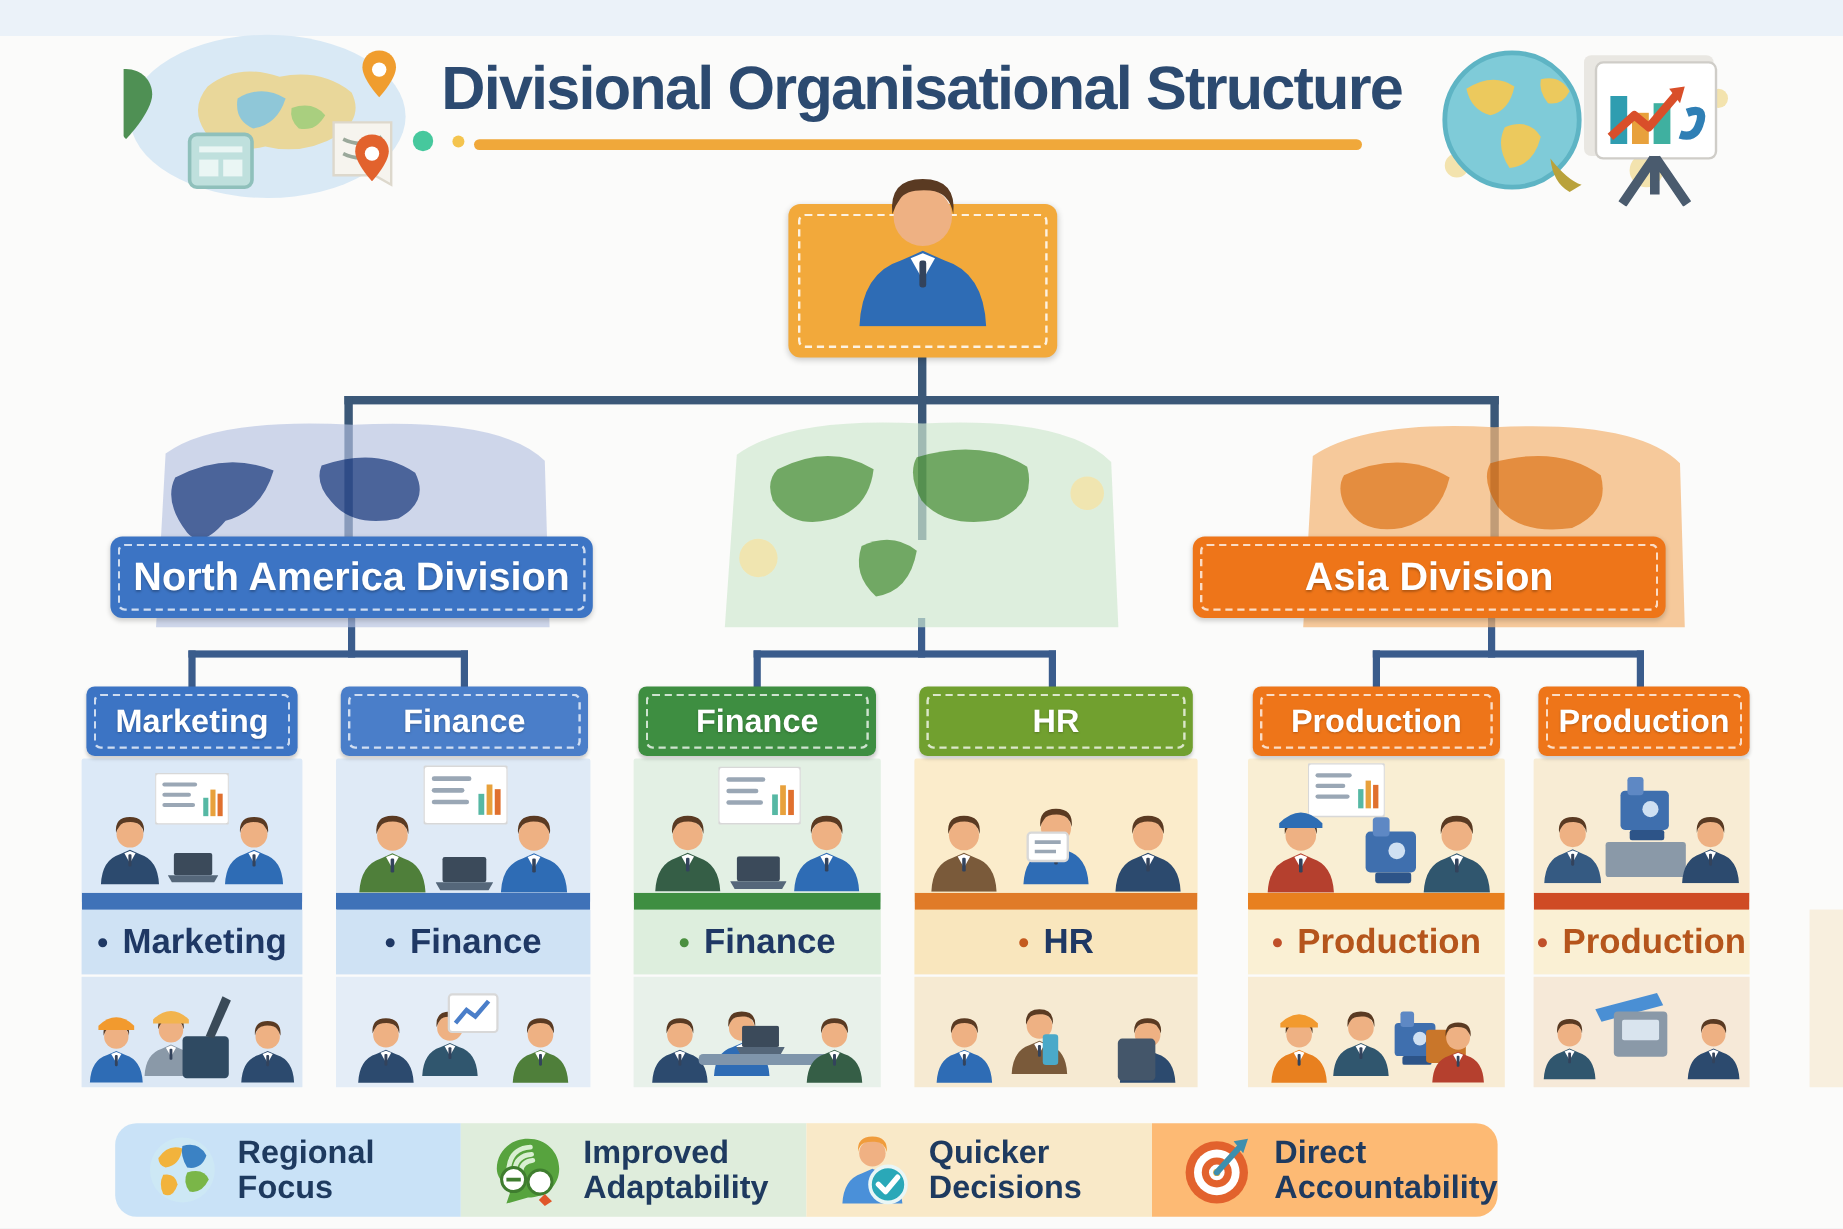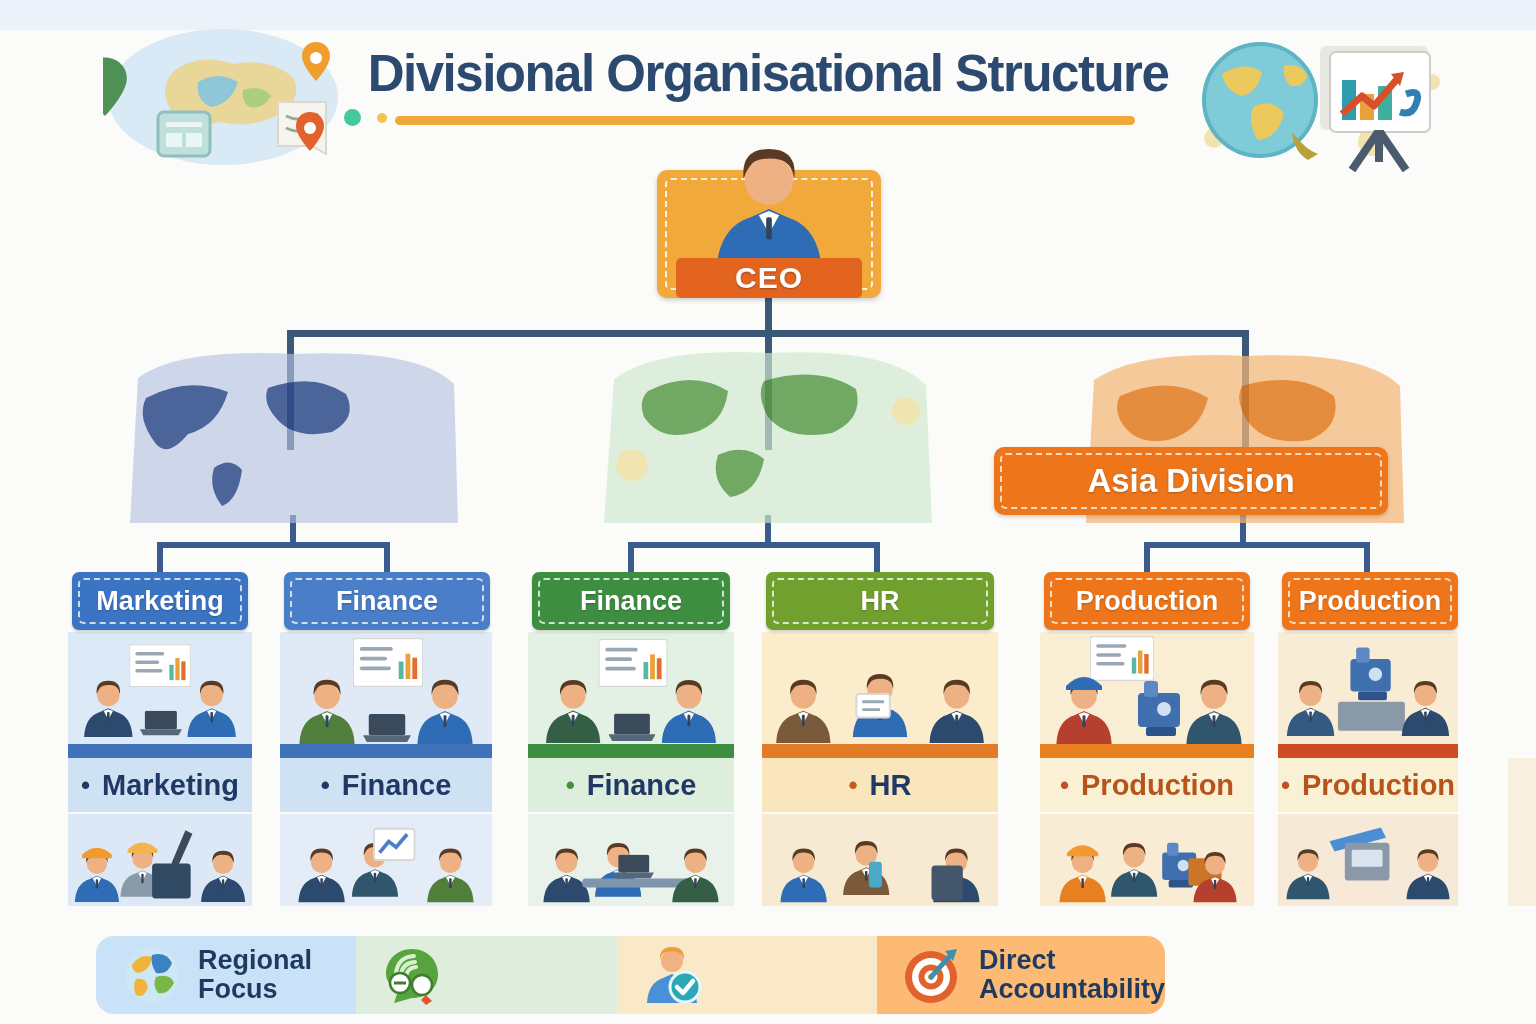--- a/index.html
+++ b/index.html
@@ -42,21 +42,21 @@
   .ceo-box::after{content:"";position:absolute;inset:8px;border:2px dashed rgba(255,255,255,.85);
                   border-radius:6px;}
   .ceo-person{left:707px;top:142px;width:124px;height:130px;z-index:4;}
   .ceo-banner{left:676px;top:258px;width:186px;height:40px;background:#e2641e;border-radius:5px;
               color:#fff;font-size:30px;font-weight:bold;display:flex;align-items:center;
               justify-content:center;z-index:5;letter-spacing:1px;text-shadow:0 1px 2px rgba(0,0,0,.3);}
 
   .mapblob{z-index:1;opacity:.85;}
 
   
-  .benefits{left:96px;top:936px;width:1069px;height:78px;display:flex;z-index:4;}
+  .benefits{left:96px;top:936px;width:1152px;height:78px;display:flex;z-index:4;}
   .seg{flex:1;display:flex;align-items:center;gap:16px;padding-left:26px;}
   .seg:first-child{border-top-left-radius:18px;border-bottom-left-radius:18px;}
   .seg:last-child{border-top-right-radius:18px;border-bottom-right-radius:18px;}
   .seg .lab{font-size:27px;font-weight:bold;color:#1e3a5f;line-height:1.08;max-width:205px;}
   .seg svg{width:60px;height:60px;flex:none;}
 </style>
 </head>
 <body>
 
 <svg width="0" height="0" style="position:absolute">
@@ -140,21 +140,20 @@
       <path d="M199 52 L212 50 L208 64 Z" fill="#d94f2a"></path>
       <path d="M214 72 q16 -6 10 10 q-4 12 -16 8" stroke="#2f7fb5" stroke-width="7" fill="none"></path>
       <path d="M186 110 L160 148 M188 110 L214 148 M187 108 L187 140" stroke="#4a5b6e" stroke-width="8"></path>
     </g>
   </svg>
 
   <div class="abs ceo-box"></div>
   <svg class="abs ceo-person" viewBox="0 0 60 64" style="color:#2e6cb5">
       <use href="#sym-person"></use>
     </svg>
-  <div class="abs ceo-banner">CEO</div>
 
   <div class="conn" style="left:765px;top:296px;width:7px;height:38px"></div>
   <div class="conn" style="left:287px;top:330px;width:962px;height:7px"></div>
   <div class="conn" style="left:287px;top:330px;width:7px;height:120px"></div>
   <div class="conn" style="left:765px;top:330px;width:7px;height:120px"></div>
   <div class="conn" style="left:1242px;top:330px;width:7px;height:120px"></div>
 
   <svg class="abs mapblob" style="left:118px;top:348px" width="352" height="175" viewBox="0 0 352 175">
     <path d="M20 30 Q60 0 176 6 Q300 0 336 36 L340 175 L12 175 Z" fill="#b6c1e2" opacity=".75"></path>
     <path d="M28 50 Q70 28 110 44 Q100 78 70 86 Q50 110 38 96 Q18 70 28 50Z" fill="#2d4a8a"></path>
@@ -170,20 +169,23 @@
     <circle cx="318" cy="66" r="14" fill="#efe2a4"></circle>
   </svg>
   <svg class="abs mapblob" style="left:1072px;top:348px" width="346" height="175" viewBox="0 0 346 175">
     <path d="M22 32 Q66 2 173 8 Q292 2 328 38 L332 175 L14 175 Z" fill="#f4b677" opacity=".85"></path>
     <path d="M48 48 Q96 26 136 50 Q128 84 96 92 Q62 98 48 72 Q42 58 48 48Z" fill="#e07a1f"></path>
     <path d="M170 38 Q226 22 262 48 Q270 78 238 92 Q194 98 176 74 Q162 52 170 38Z" fill="#e07a1f"></path>
     <path d="M120 112 Q148 100 168 116 Q162 150 134 154 Q112 136 120 112Z" fill="#e07a1f"></path>
     <circle cx="36" cy="124" r="14" fill="#f6d9a0"></circle>
   </svg>
 
+  <div class="abs divbox dash" style="left:92px;width:402px;background:#3c74c4">
+    <span>North America Division</span>
+  </div>
   <div class="abs divbox dash" style="left:994px;width:394px;background:#ee7519">
     <span>Asia Division</span>
   </div>
 
   <div class="conn2" style="left:290px;top:515px;width:6px;height:33px"></div>
   <div class="conn2" style="left:157px;top:542px;width:233px;height:6px"></div>
   <div class="conn2" style="left:157px;top:542px;width:6px;height:33px"></div>
   <div class="conn2" style="left:384px;top:542px;width:6px;height:33px"></div>
 
   <div class="conn2" style="left:765px;top:515px;width:6px;height:33px"></div>
@@ -392,30 +394,32 @@
 
     <div class="seg" style="background:#dfeddc">
       <svg viewBox="0 0 60 60">
         <path d="M30 4 C45 4 56 15 56 29 C56 43 45 53 30 53 L12 58 L16 46 C8 41 4 35 4 29 C4 15 15 4 30 4Z" fill="#57a33e"></path>
         <path d="M14 28 Q16 12 32 11 M19 30 Q20 18 33 17 M24 31 Q25 23 34 22" stroke="#d9efd2" stroke-width="4" fill="none" stroke-linecap="round"></path>
         <circle cx="18" cy="38" r="10" fill="#fff" stroke="#3f7d2f" stroke-width="2.5"></circle>
         <circle cx="40" cy="40" r="10" fill="#fff" stroke="#3f7d2f" stroke-width="2.5"></circle>
         <path d="M12 38 h12" stroke="#3f7d2f" stroke-width="3"></path>
         <path d="M44 50 l6 6 -6 4 -5 -5 Z" fill="#e0562a"></path>
       </svg>
+      <div class="lab">Improved Adaptability</div>
     </div>
 
     <div class="seg" style="background:#f9e9c8">
       <svg viewBox="0 0 60 60">
         <path d="M4 58 Q5 38 20 33 L29 29 L38 33 Q52 38 54 58 Z" fill="#4a90d9"></path>
         <circle cx="29" cy="16" r="11" fill="#f0b183"></circle>
         <path d="M17 15 Q16 2 29 2 Q42 2 41 15 Q39 7 31 6.5 Q21 6 19 10 Q17.5 12 17 15Z" fill="#f09c3c"></path>
         <circle cx="42" cy="42" r="15" fill="#2aa8b8" stroke="#e9f6f6" stroke-width="3"></circle>
         <path d="M34 42 L40 48 L50 36" stroke="#fff" stroke-width="4.5" fill="none" stroke-linecap="round" stroke-linejoin="round"></path>
       </svg>
+      <div class="lab">Quicker Decisions</div>
     </div>
 
     <div class="seg" style="background:#fdba74">
       <svg viewBox="0 0 60 60">
         <circle cx="28" cy="32" r="26" fill="#e2622d"></circle>
         <circle cx="28" cy="32" r="19" fill="#ffffff"></circle>
         <circle cx="28" cy="32" r="12.5" fill="#e2622d"></circle>
         <circle cx="28" cy="32" r="6.5" fill="#ffffff"></circle>
         <circle cx="28" cy="32" r="3" fill="#e8b23c"></circle>
         <path d="M28 32 L46 12" stroke="#3e8fae" stroke-width="5" stroke-linecap="round"></path>

